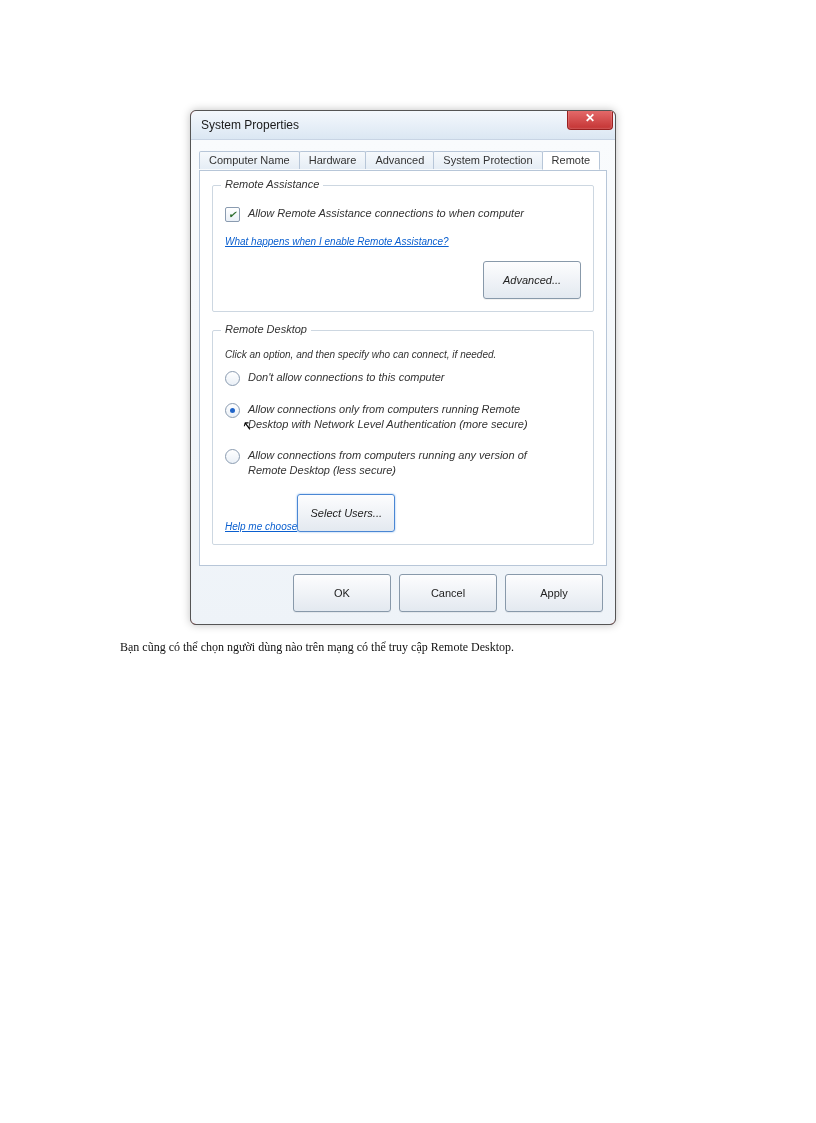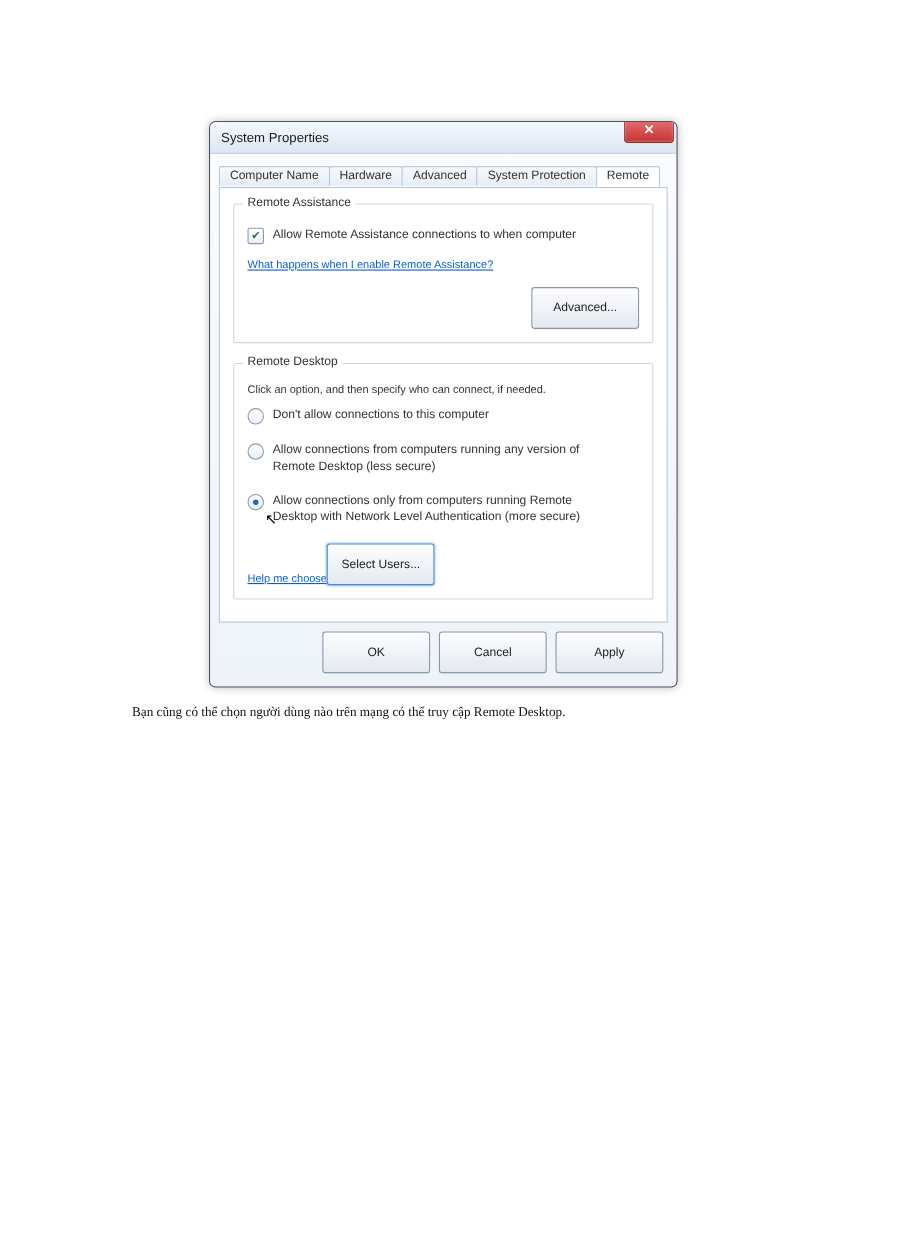--- a/index.html
+++ b/index.html
@@ -18,21 +18,21 @@
     height: 1123px;
   }
   .dialog {
     position: absolute;
     left: 190px;
     top: 110px;
     width: 424px;
     border: 1px solid #555;
     border-radius: 6px;
     box-shadow: 0 0 8px rgba(0,0,0,0.25);
-    background: #c4b5fd;
+    background: #7f1d1d;
     overflow: hidden;
   }
   .titlebar {
     height: 28px;
     background: linear-gradient(#f4f8fd, #dbe7f3);
     border-bottom: 1px solid #c8d4e4;
     display: flex;
     align-items: center;
     position: relative;
   }
@@ -87,20 +87,21 @@
   .tab.active {
     background: #fff;
     border-bottom: 1px solid #fff;
     z-index: 2;
   }
   .panel {
     background: #fff;
     border: 1px solid #b7c6d8;
     border-top: none;
     padding: 14px 12px 14px 12px;
+    font-style: italic;
   }
   .groupbox {
     border: 1px solid #cdd7e1;
     border-radius: 2px;
     padding: 14px 12px 12px 12px;
     margin-bottom: 18px;
     position: relative;
   }
   .groupbox-title {
     position: absolute;
@@ -247,33 +248,33 @@
         <div class="groupbox" style="margin-bottom:6px;">
           <div class="groupbox-title">Remote Desktop</div>
 
           <div class="instr">Click an option, and then specify who can connect, if needed.</div>
 
           <div class="row">
             <div class="radio"></div>
             <span class="ctl-label">Don't allow connections to this computer</span>
           </div>
 
-          <div class="row" style="margin-top:16px;">
-            <div class="radio"></div>
-            <span class="ctl-label" style="max-width:310px;">Allow connections from computers running any version of Remote Desktop (less secure)</span>
-          </div>
-
           <div class="row" style="margin-top:16px; position:relative;">
             <div class="radio">
               <div class="radio-dot"></div>
             </div>
             <span class="ctl-label" style="max-width:310px;">Allow connections only from computers running Remote Desktop with Network Level Authentication (more secure)</span>
             <span class="cursor" style="left:16px; top:16px;">↖</span>
           </div>
 
+          <div class="row" style="margin-top:16px;">
+            <div class="radio"></div>
+            <span class="ctl-label" style="max-width:310px;">Allow connections from computers running any version of Remote Desktop (less secure)</span>
+          </div>
+
           <div class="flex-between" style="margin-top:16px;">
             <span class="link">Help me choose</span>
             <span class="btn highlight">Select Users...</span>
           </div>
         </div>
 
       </div>
 
       <div class="buttons-bar">
         <span class="btn">OK</span>

